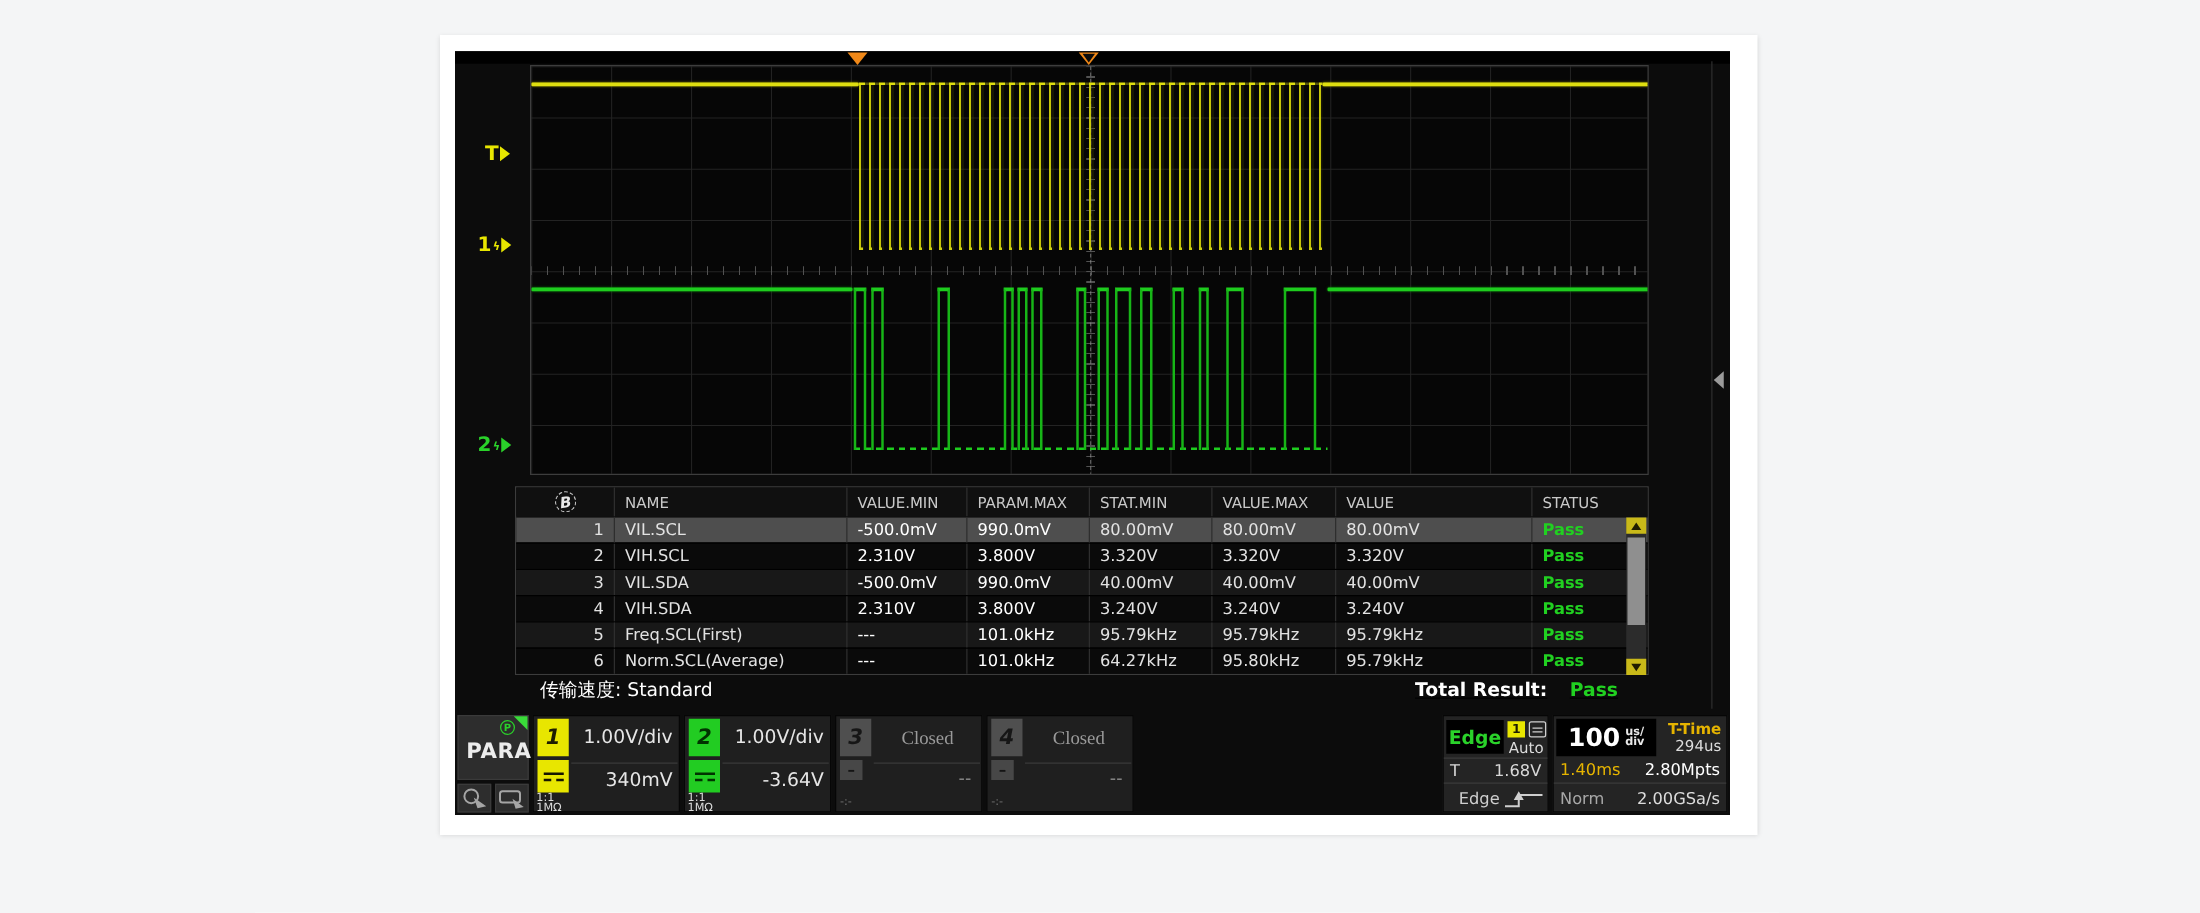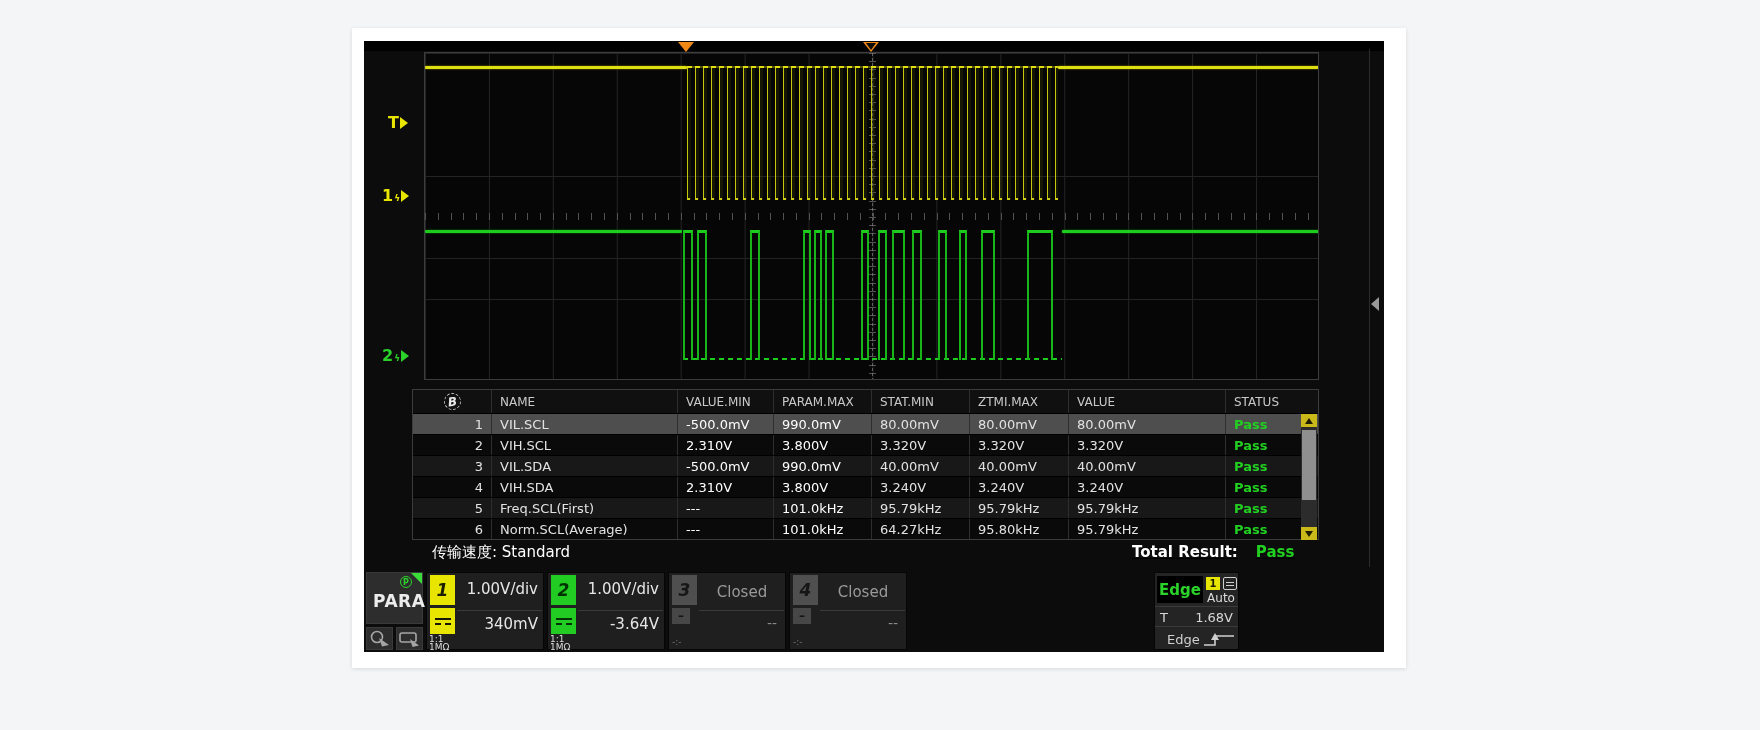--- a/index.html
+++ b/index.html
@@ -91,21 +91,21 @@
   .chan .probe { position:absolute; left:2px; top:62px; font-size:9px; line-height:8px; color:#dcdcdc; }
   .chan .scale { position:absolute; right:5px; top:7px; font-size:15px; color:#e6e6e6; }
   .chan .offset { position:absolute; right:5px; top:42px; font-size:15px; color:#e6e6e6; }
   .chan .hdiv { position:absolute; left:30px; right:1px; top:37px; height:1px; background:#3a3a3a; }
   .ch-y .numbox, .ch-y .coupbox { background:#e8e600; color:#1d1d00; }
   .ch-g .numbox, .ch-g .coupbox { background:#22cc22; color:#003300; }
   .ch-g .coupbox .solid { background:#003300; } .ch-g .coupbox .dash { border-color:#003300; }
   .ch-off .numbox { background:#4f4f4f; color:#161616; font-style:italic; }
   .ch-off .minibox { position:absolute; left:3px; top:35px; width:18px; height:16px; background:#474747; color:#141414;
     display:flex; align-items:center; justify-content:center; font-weight:bold; font-size:12px; }
-  .ch-off .closed { position:absolute; left:30px; right:0; top:10px; text-align:center; font-size:15px; color:#9a9a9a; }
+  .ch-off .closed { position:absolute; left:30px; right:0; top:10px; text-align:center; font-size:15px; color:#9a9a9a;font-family:Liberation Serif, serif; }
   .ch-off .dashes { position:absolute; right:8px; top:42px; font-size:14px; color:#8a8a8a; }
   .ch-off .probe-off { position:absolute; left:3px; top:64px; font-size:9px; color:#707070; }
 
   
   #trigL { left:790px; width:85px; background:#242424; }
   #trig-btn { position:absolute; left:2px; top:3px; width:46px; height:27px; background:#000; display:flex; align-items:center; justify-content:center;
     color:#2ad22a; font-weight:bold; font-size:15px; }
   #trig-src { position:absolute; left:51px; top:4px; width:14px; height:13px; background:#e8e600; color:#1d1d00; font-size:10px; font-weight:bold;
     display:flex; align-items:center; justify-content:center; }
   #trig-coup { position:absolute; left:68px; top:4px; width:14px; height:13px; border:1px solid #cfcfcf; border-radius:2px;
@@ -189,21 +189,21 @@
 
     <div id="mtable" class="abs">
       <div class="trow head">
         <div style="justify-content:center;">
             <span id="bus-icon">B</span>
           </div>
         <div>NAME</div>
         <div>VALUE.MIN</div>
         <div>PARAM.MAX</div>
         <div>STAT.MIN</div>
-        <div>ZTMI.MAX</div>
+        <div>VALUE.MAX</div>
         <div>VALUE</div>
         <div>STATUS</div>
       </div>
       <div class="trow r-sel">
         <div class="c-num">1</div>
           <div>VIL.SCL</div>
         <div class="cyan">-500.0mV</div>
           <div class="cyan">990.0mV</div>
         <div>80.00mV</div>
           <div>80.00mV</div>
@@ -350,17 +350,33 @@
       </div>
       <div class="tl-row3">
         <span class="abs" style="left:12px;top:5px;">Edge</span>
         <svg class="abs" style="left:47px;top:5px;" width="34" height="16" viewBox="0 0 34 16">
           <path d="M2 13 H13 V4 H32" fill="none" stroke="#cfcfcf" stroke-width="1.6"></path>
           <polygon points="9,8 13,1 17,8" fill="#cfcfcf"></polygon>
         </svg>
       </div>
     </div>
 
+    <div id="trigR" class="block">
+      <div id="tb-box">
+        <span id="tb-val">100</span>
+        <span id="tb-unit"><span>us/</span><br><span>div</span></span>
+      </div>
+      <div id="ttime-lbl" class="amber">T-Time</div>
+      <div id="ttime-val">294us</div>
+      <div class="tr-row2">
+        <span class="abs amber" style="left:5px;top:2px;">1.40ms</span>
+        <span class="abs cyan" style="right:5px;top:2px;">2.80Mpts</span>
+      </div>
+      <div class="tr-row3">
+        <span class="abs" style="left:5px;top:5px;color:#a8a8a8;">Norm</span>
+        <span class="abs" style="right:5px;top:5px;color:#dcdcdc;">2.00GSa/s</span>
+      </div>
+    </div>
 
     <div id="side-div" class="abs"></div>
     <div id="collapse" class="abs"></div>
   </div>
 </div>
 
 </body></html>

